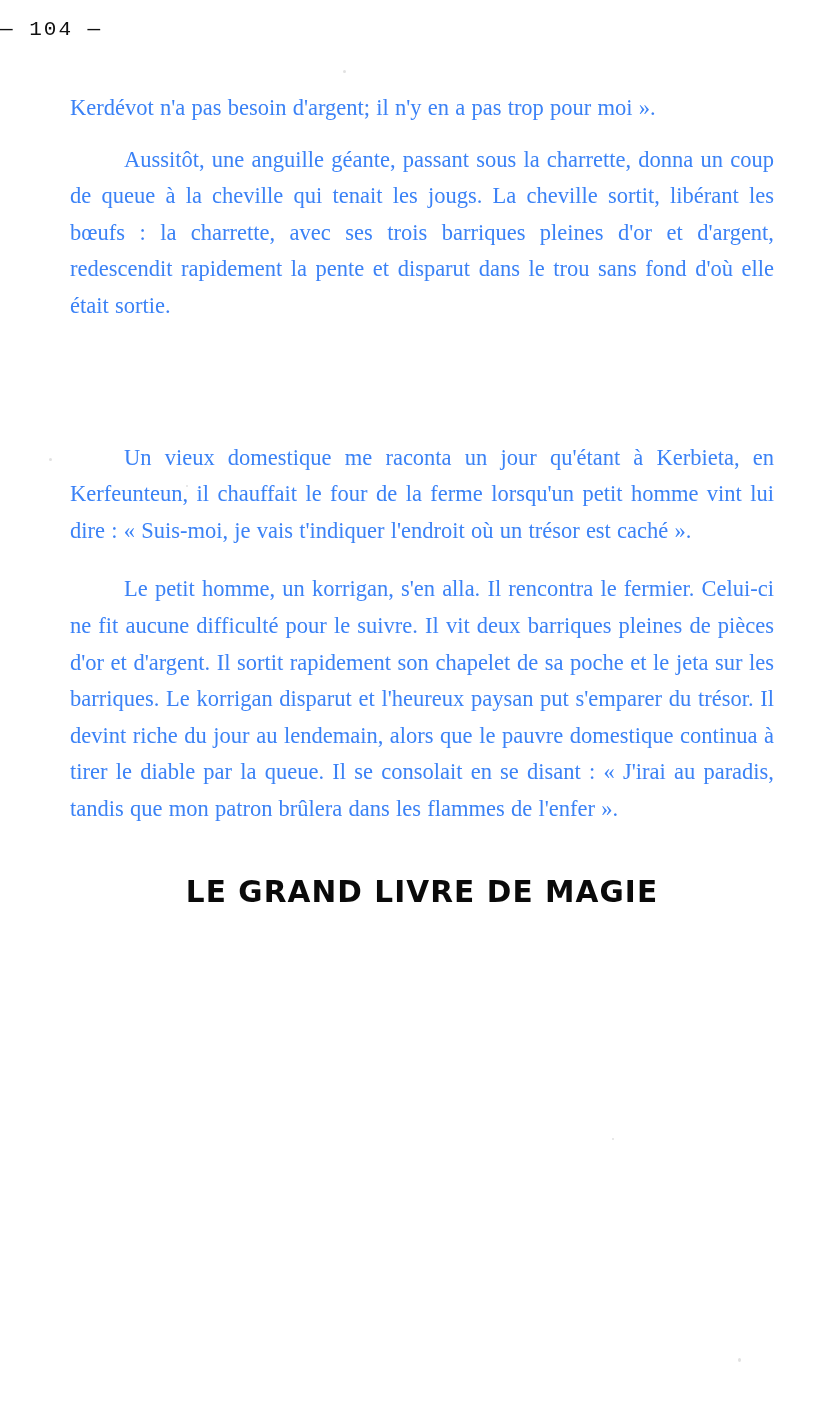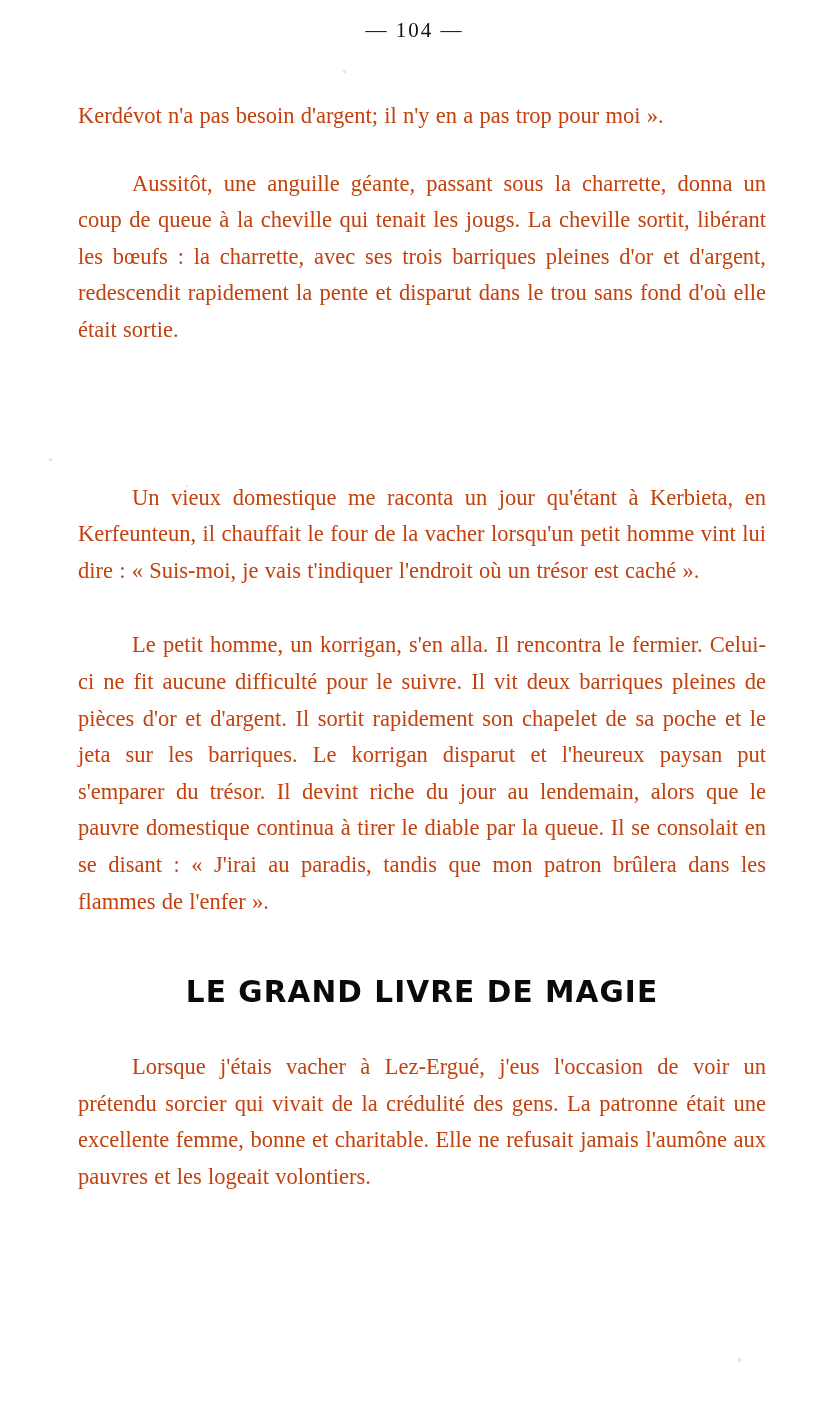--- a/index.html
+++ b/index.html
@@ -19,43 +19,42 @@
     color: #0d0d0d;
     box-sizing: border-box;
   }
 
   
   .folio {
     position: absolute;
     top: 18px;
     left: 0;
     right: 0;
-    text-align: center;
-    font-family: Liberation Serif, serif;
+    font-family: Liberation Mono, monospace;
     font-size: 21px;
     letter-spacing: 2px;
     color: #101010;
     white-space: pre;
   }
 
   
   .textblock {
     position: absolute;
     top: 86px;
     left: 66px;
     width: 712px;
   }
 
   p.para {
-    margin: 12px;
+    margin: 4px;
     font-size: 22.5px;
     line-height: 36.6px;
     text-align: justify;
     text-indent: 54px;
-    color: #c2410c;
+    color: #3b82f6;
     word-spacing: 0.6px;
     -webkit-font-smoothing: none;
   }
 
   p.para.noindent {
     text-indent: 0;
   }
 
   
   .gap-sm { height: 7px; }
@@ -98,36 +97,35 @@
 
     <div class="gap-sm"></div>
 
     <p class="para">Aussitôt, une anguille géante, passant sous la charrette, donna un coup de queue à la cheville qui tenait les jougs. La cheville sortit, libérant les bœufs : la charrette, avec ses trois barriques pleines d'or et d'argent, redescendit rapidement la pente et disparut dans le trou sans fond d'où elle était sortie.</p>
 
     <div class="gap-sm"></div>
 
 
     <div class="gap-break"></div>
 
-    <p class="para">Un vieux domestique me raconta un jour qu'étant à Kerbieta, en Kerfeunteun, il chauffait le four de la vacher lorsqu'un petit homme vint lui dire : « Suis-moi, je vais t'indiquer l'endroit où un trésor est caché ».</p>
+    <p class="para">Un vieux domestique me raconta un jour qu'étant à Kerbieta, en Kerfeunteun, il chauffait le four de la ferme lorsqu'un petit homme vint lui dire : « Suis-moi, je vais t'indiquer l'endroit où un trésor est caché ».</p>
 
     <div class="gap-sm"></div>
 
 
     <div class="gap-sm"></div>
 
     <p class="para">Le petit homme, un korrigan, s'en alla. Il rencontra le fermier. Celui-ci ne fit aucune difficulté pour le suivre. Il vit deux barriques pleines de pièces d'or et d'argent. Il sortit rapidement son chapelet de sa poche et le jeta sur les barriques. Le korrigan disparut et l'heureux paysan put s'emparer du trésor. Il devint riche du jour au lendemain, alors que le pauvre domestique continua à tirer le diable par la queue. Il se consolait en se disant : « J'irai au paradis, tandis que mon patron brûlera dans les flammes de l'enfer ».</p>
 
     <div class="gap-before-head"></div>
 
     <h2 class="section-head">LE GRAND LIVRE DE MAGIE</h2>
 
     <div class="gap-after-head"></div>
 
-    <p class="para">Lorsque j'étais vacher à Lez-Ergué, j'eus l'occasion de voir un prétendu sorcier qui vivait de la crédulité des gens. La patronne était une excellente femme, bonne et charitable. Elle ne refusait jamais l'aumône aux pauvres et les logeait volontiers.</p>
 
   </div>
 
   <div class="speckle" style="left:343px; top:70px; width:3px; height:3px;"></div>
   <div class="speckle" style="left:49px; top:458px; width:3px; height:3px;"></div>
   <div class="speckle" style="left:738px; top:1358px; width:3px; height:4px;"></div>
   <div class="speckle" style="left:186px; top:485px; width:2px; height:2px;"></div>
   <div class="speckle" style="left:612px; top:1138px; width:2px; height:2px;"></div>
 
 </div>

